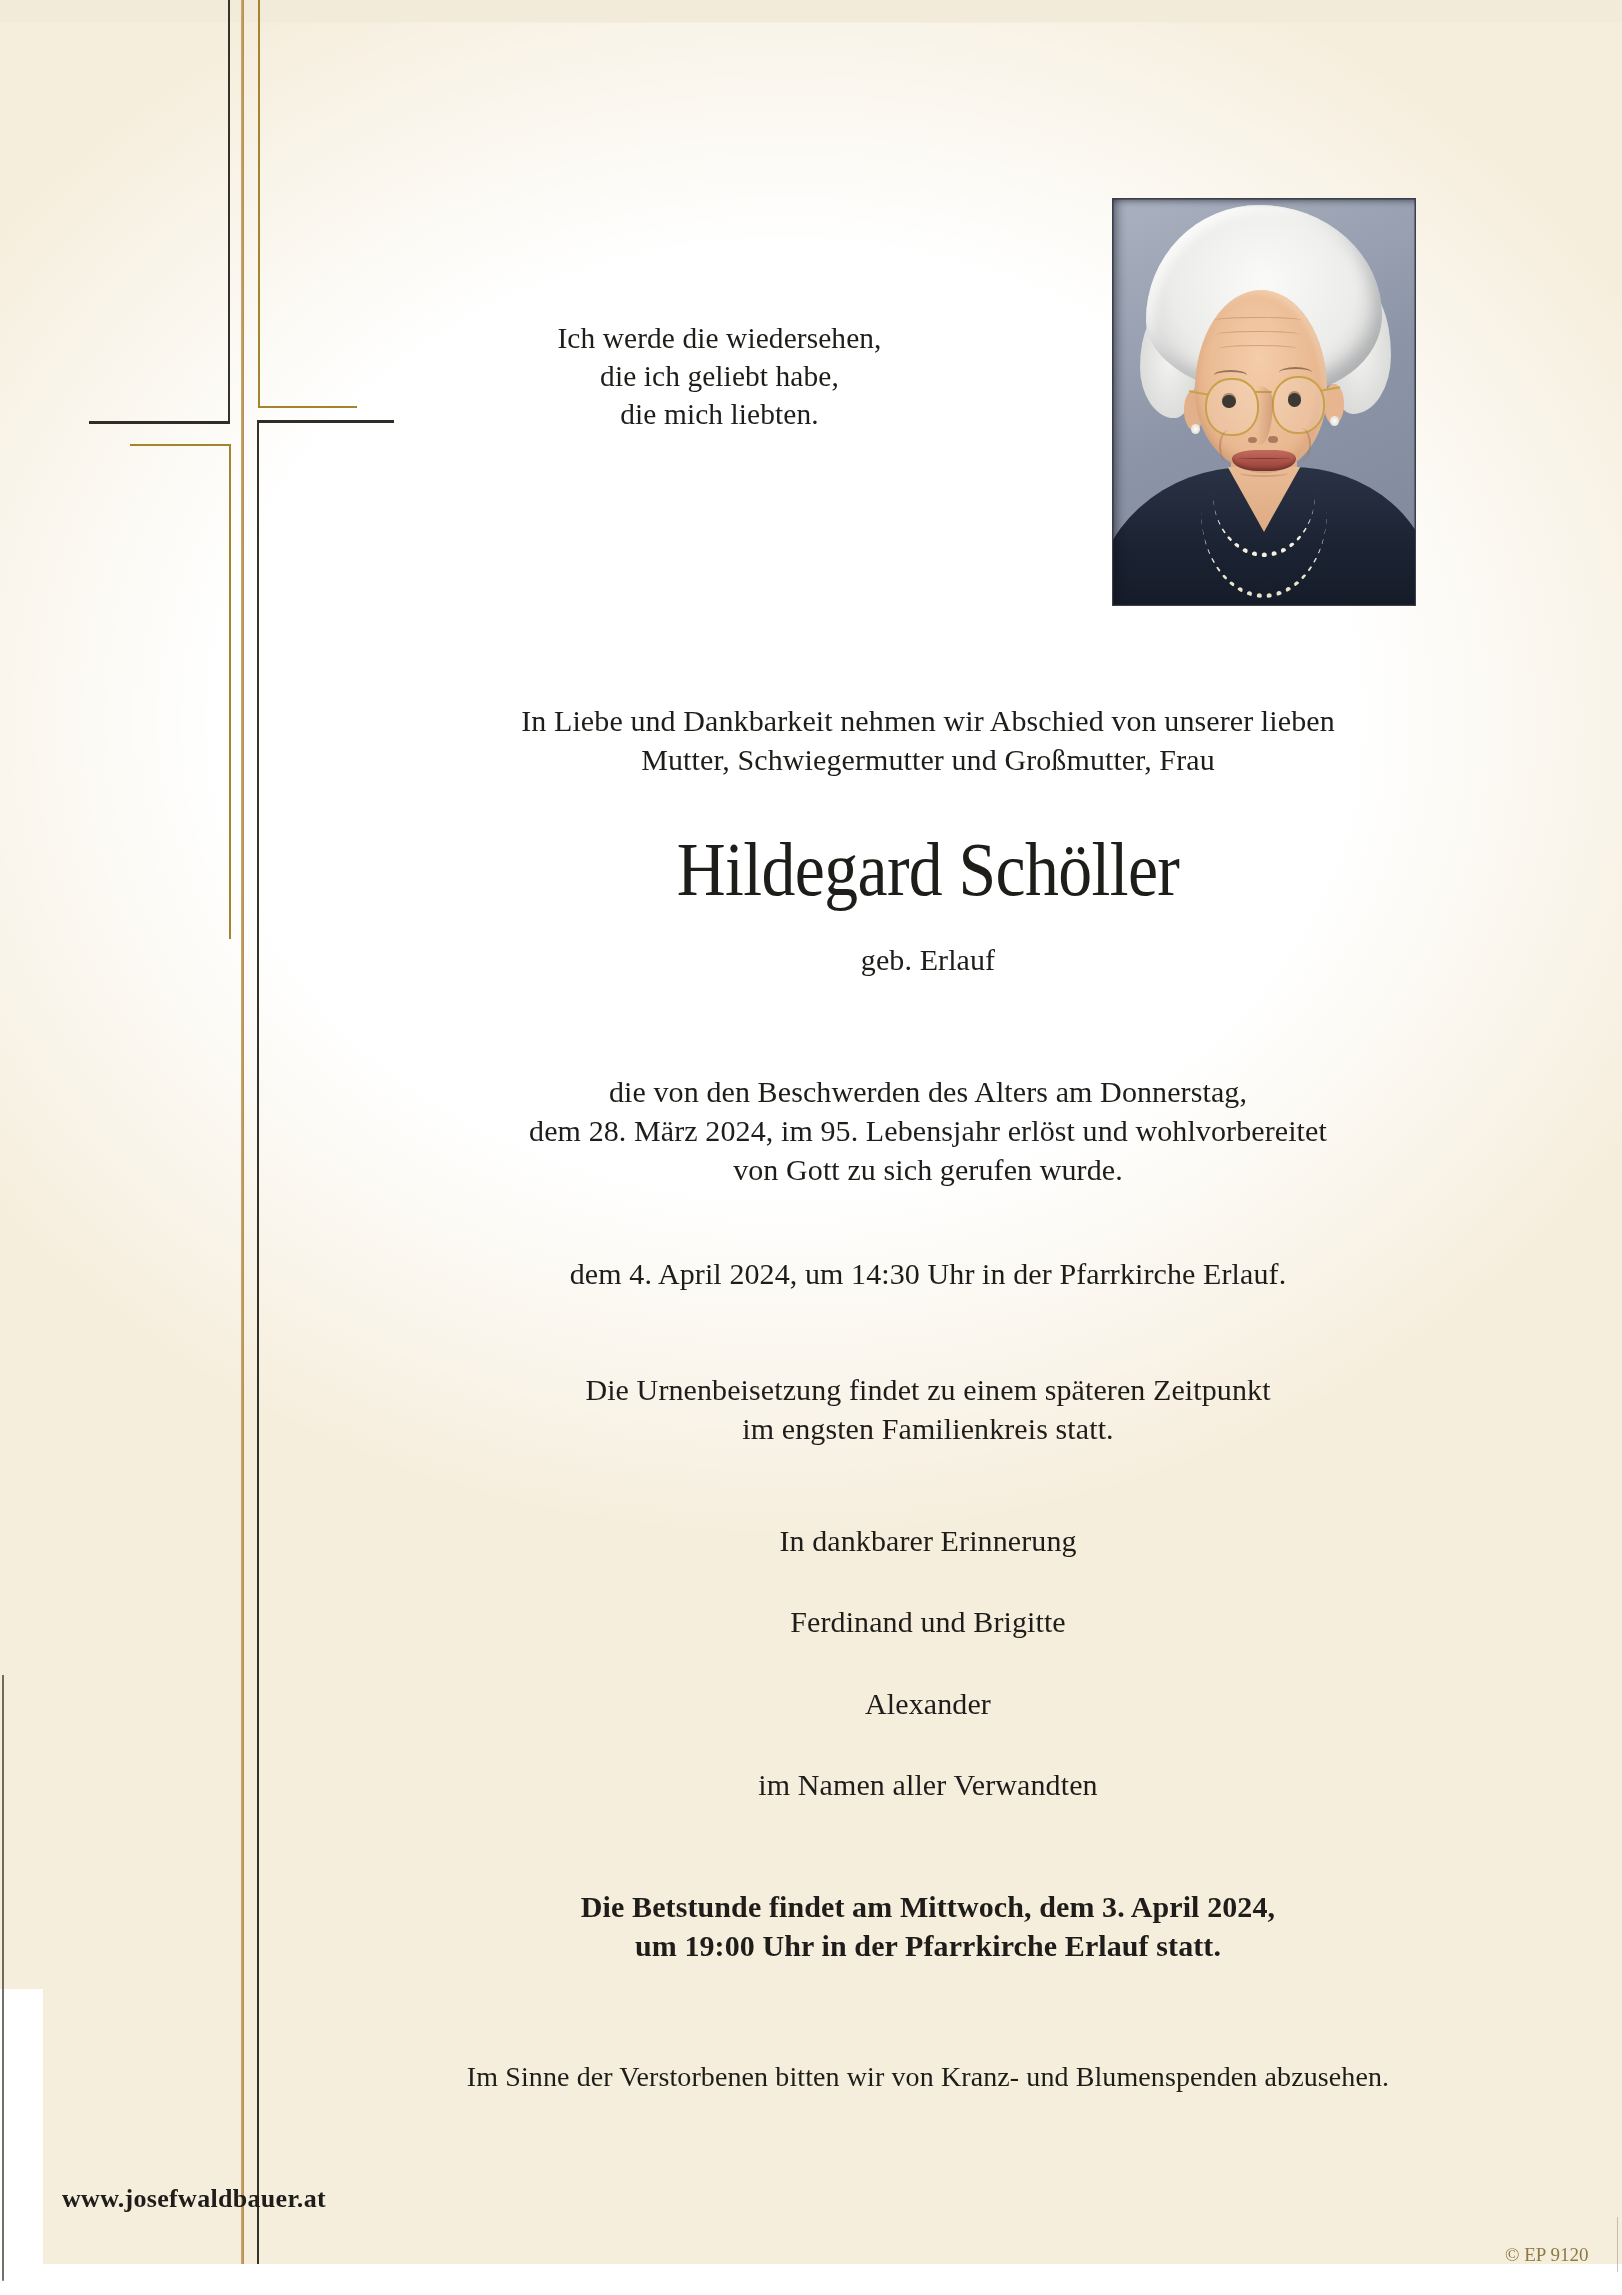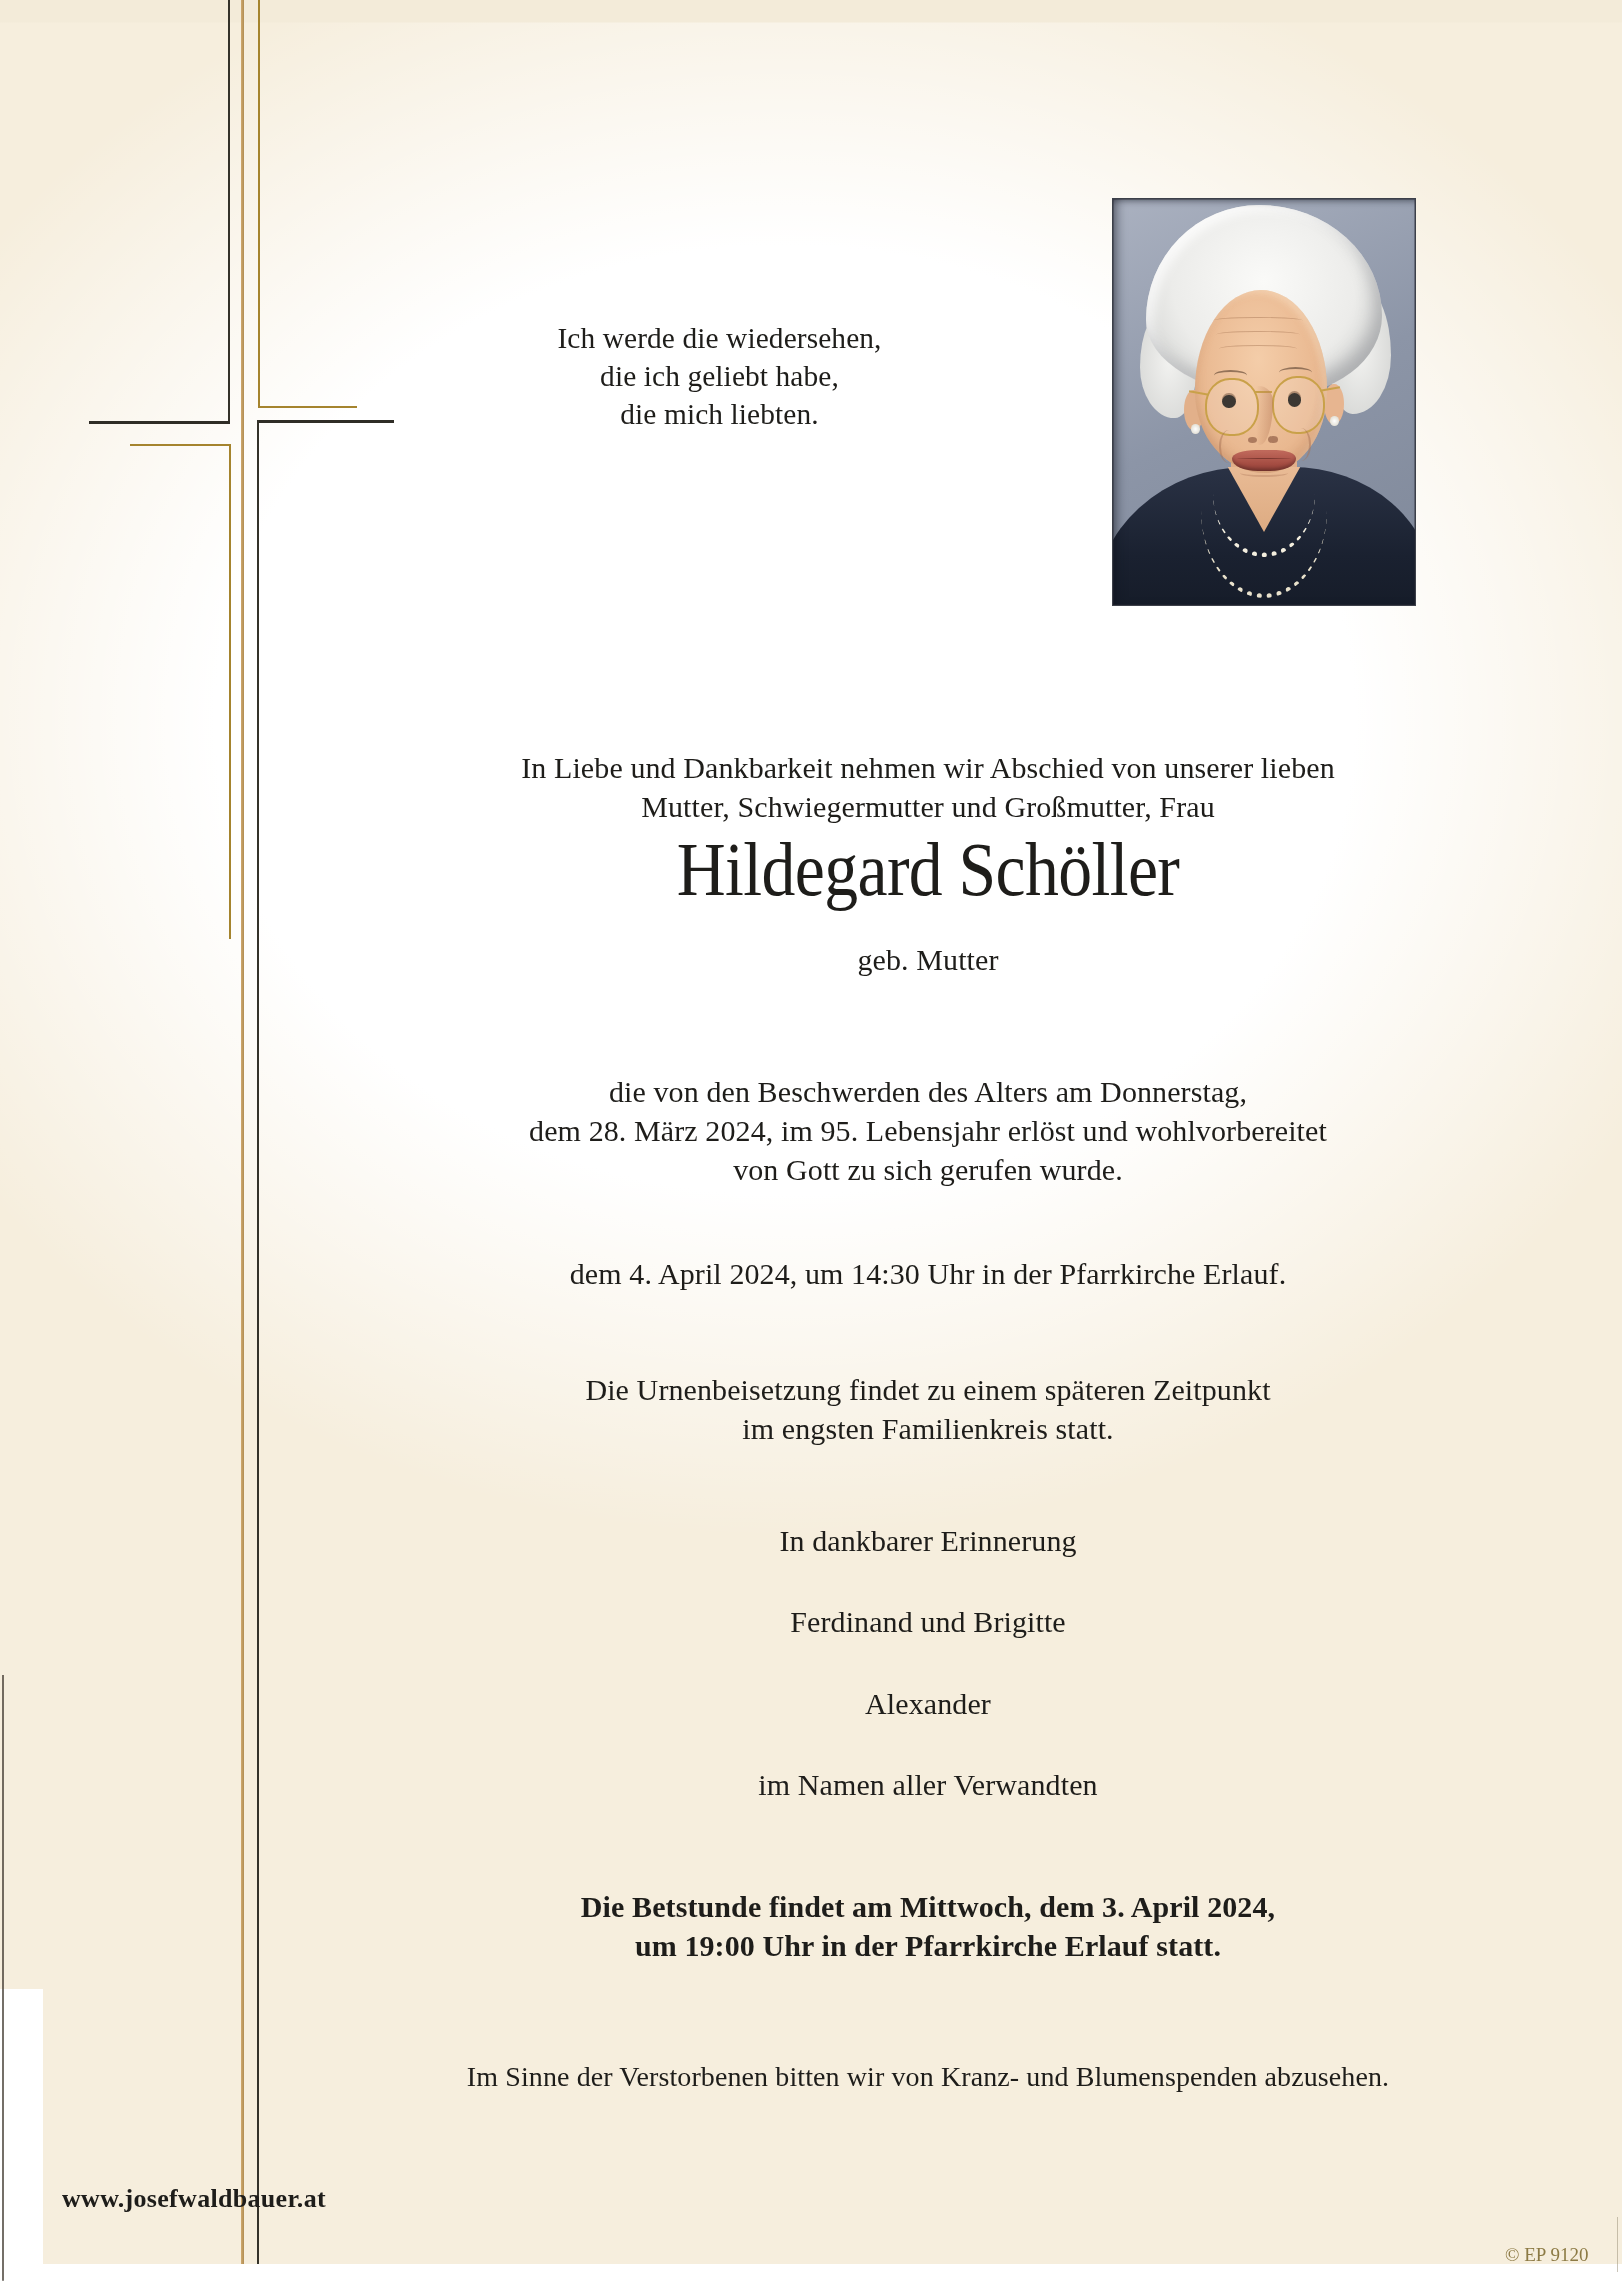--- a/index.html
+++ b/index.html
@@ -24,21 +24,21 @@
   .goldthin-low{left:229px;top:444px;width:2px;height:495px;background:#a5842e;}
   
   .left-white{left:0;top:1989px;width:43px;height:306px;background:#ffffff;}
   .bottom-white{left:0;top:2264px;width:1623px;height:31px;background:#ffffff;}
   .edge-left{left:2px;top:1675px;width:2px;height:606px;background:rgba(62,56,46,.72);border-radius:0 0 3.9px 3.9px;}
   .edge-right{left:1617px;top:2217px;width:1.3px;height:55px;background:rgba(150,140,115,.5);}
   
   .poem{position:absolute;left:458px;top:319px;width:523px;text-align:center;font-size:29.4px;line-height:38px;letter-spacing:0.1px;}
   .col{position:absolute;left:233px;top:0;width:1390px;height:2295px;}
   .blk{position:absolute;left:0;width:100%;text-align:center;font-size:30px;line-height:39px;letter-spacing:0.1px;}
-  .intro{top:701px;margin-top:47px;}
+  .intro{top:701px;}
   .name{top:826px;font-size:77px;line-height:86px;transform:scaleX(.88);letter-spacing:-0.7px;}
   .maiden{top:940px;}
   .p1{top:1072px;}
   .p2{top:1254px;}
   .p3{top:1370px;}
   .mem1{top:1521px;}
   .mem2{top:1602px;}
   .mem3{top:1684px;}
   .mem4{top:1765px;}
   .prayer{top:1887px;font-weight:bold;}
@@ -161,21 +161,21 @@
   </div>
 
   <div class="col">
 
     <div class="blk intro">
       <div>In Liebe und Dankbarkeit nehmen wir Abschied von unserer lieben</div>
       <div>Mutter, Schwiegermutter und Großmutter, Frau</div>
     </div>
 
     <div class="blk name">Hildegard Schöller</div>
-    <div class="blk maiden">geb. Mutter</div>
+    <div class="blk maiden">geb. Erlauf</div>
 
     <div class="blk p1">
       <div>die von den Beschwerden des Alters am Donnerstag,</div>
       <div>dem 28. März 2024, im 95. Lebensjahr erlöst und wohlvorbereitet</div>
       <div>von Gott zu sich gerufen wurde.</div>
     </div>
 
     <div class="blk p2">
       <div>dem 4. April 2024, um 14:30 Uhr in der Pfarrkirche Erlauf.</div>
     </div>

